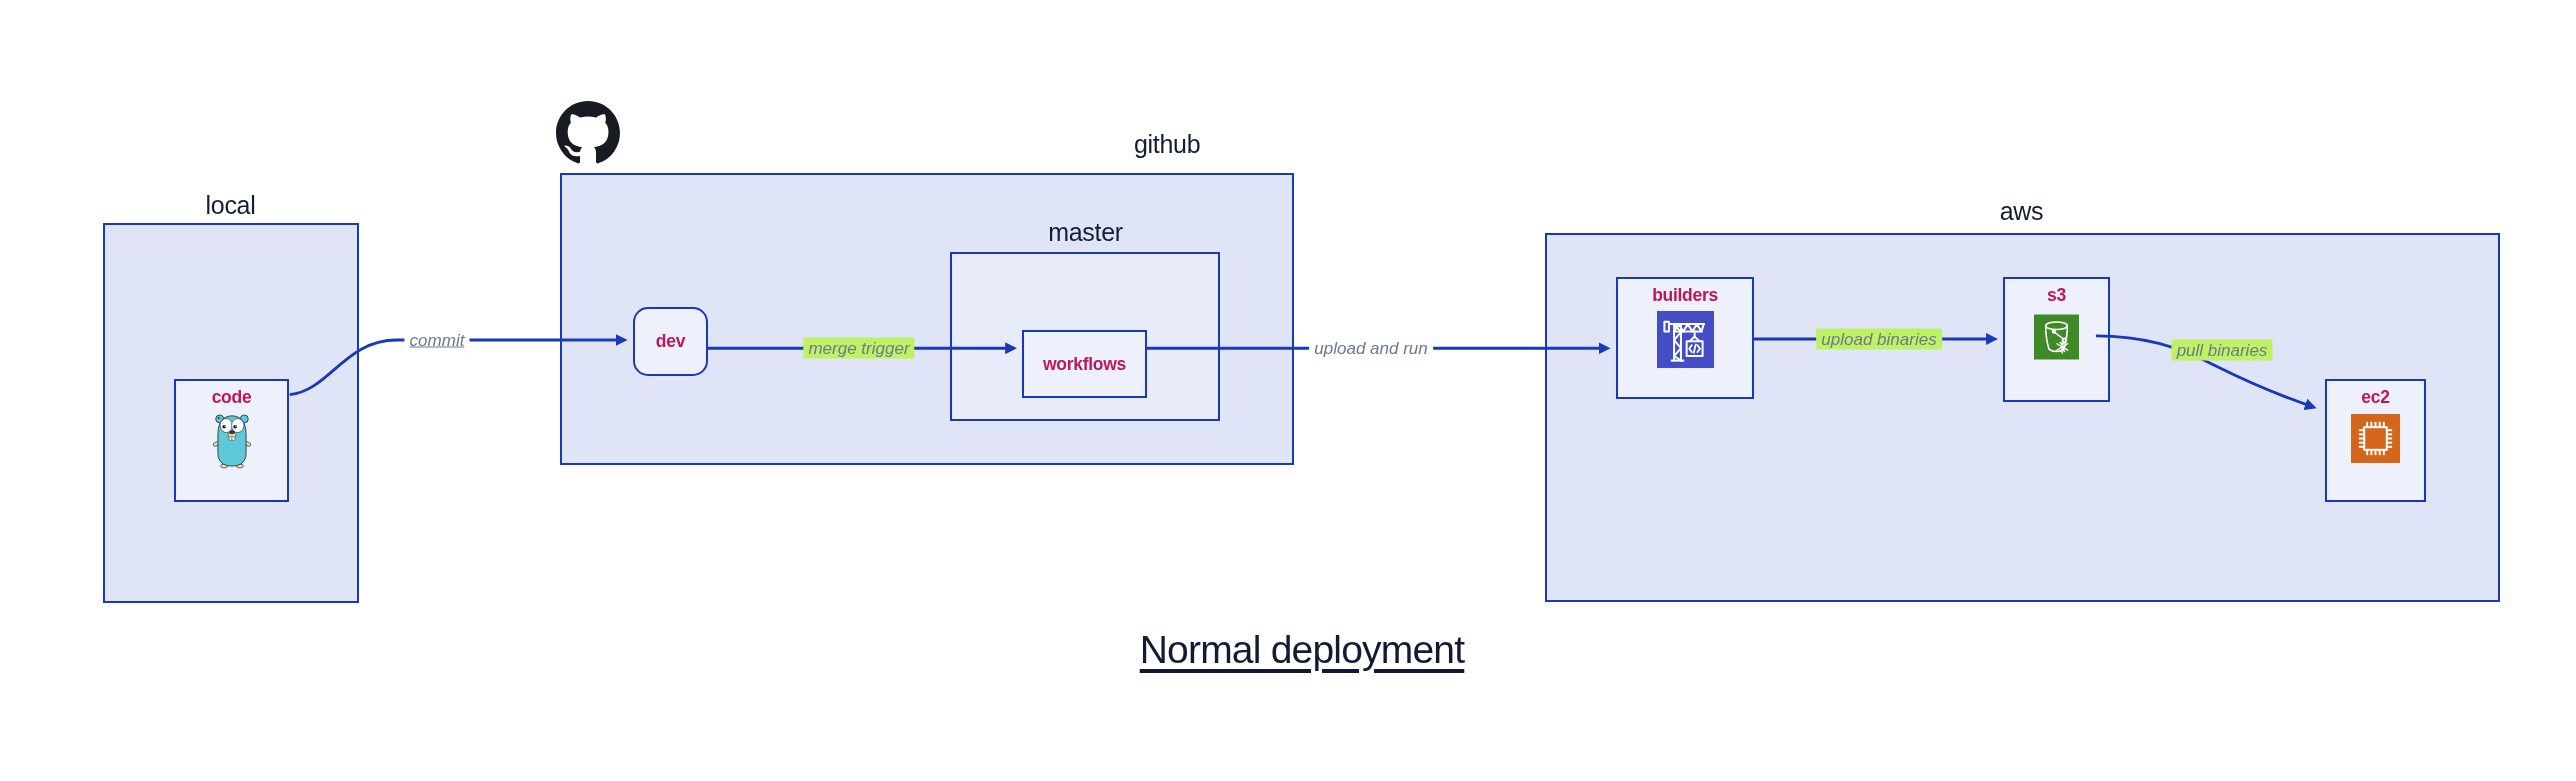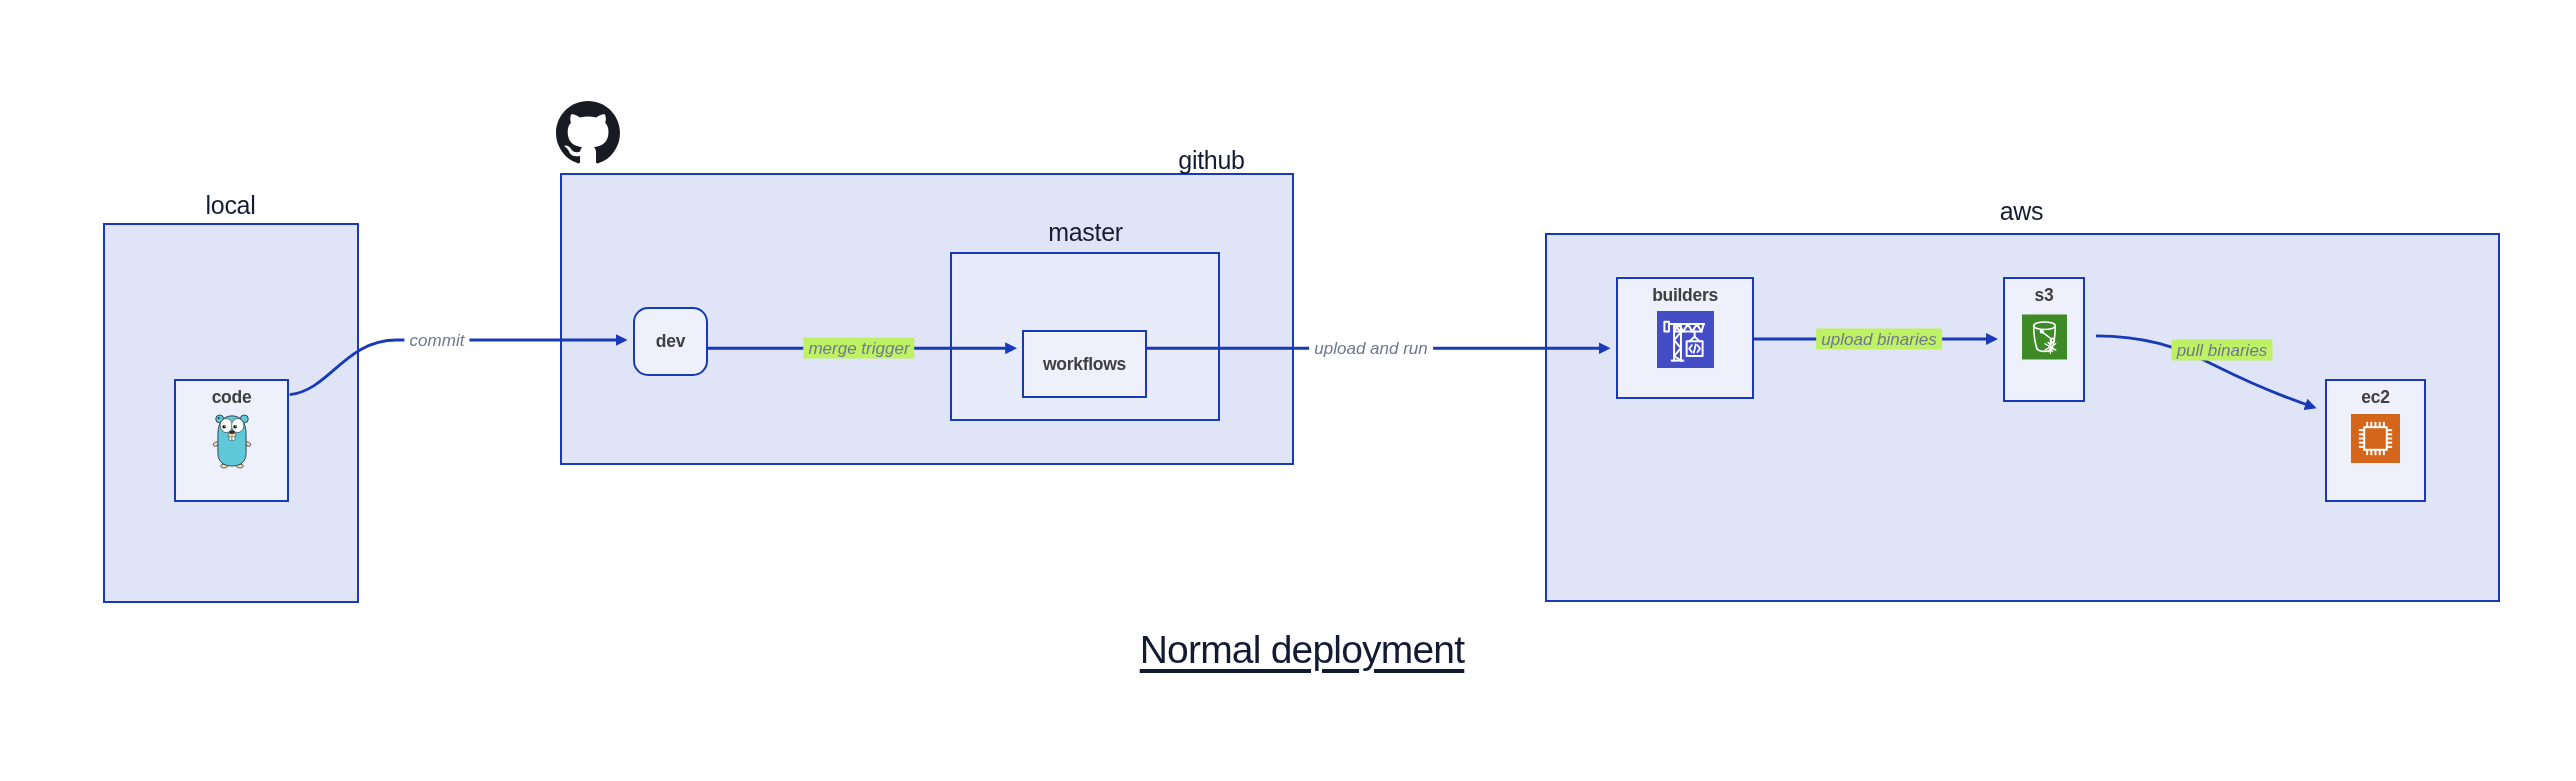--- a/index.html
+++ b/index.html
@@ -12,21 +12,21 @@
     border:2.6px solid #1839b8;background:#dfe5f7;z-index:1;
   }
   .group.master{background:#e8ecfa;}
   .node{
     position:absolute;box-sizing:border-box;
     border:2.6px solid #1839b8;background:#eef1fb;z-index:1;
     display:flex;flex-direction:column;align-items:center;
   }
   .node.center{justify-content:center;}
   .node-label{
-    font-weight:bold;font-size:17.5px;color:#404040;letter-spacing:-0.3px;
+    font-weight:bold;font-size:17.5px;color:#be185d;letter-spacing:-0.3px;
   }
   .node .node-label.toplbl{margin-top:6.2px;}
   .group-label{
     position:absolute;font-size:25px;font-weight:500;color:#151d35;
     letter-spacing:-0.3px;z-index:3;white-space:nowrap;
   }
   .edge-label{
     position:absolute;z-index:3;transform:translate(-50%,-50%);
     font-style:italic;font-size:17px;color:#6e7890;
     padding:0.5px 5.2px;white-space:nowrap;
@@ -47,21 +47,21 @@
 <body>
 
 <div id="canvas">
 
   <div class="group" style="left:103px;top:223px;width:256px;height:380px;"></div>
   <div class="group" style="left:560px;top:173px;width:734px;height:292px;"></div>
   <div class="group master" style="left:950px;top:252px;width:270px;height:169px;"></div>
   <div class="group" style="left:1545px;top:233px;width:955px;height:369px;"></div>
 
   <div class="group-label" style="left:179px;top:191px;width:103px;text-align:center;">local</div>
-  <div class="group-label" style="left:1134px;top:130px;width:155px;text-align:center;margin-top:16px;">github</div>
+  <div class="group-label" style="left:1134px;top:130px;width:155px;text-align:left;">github</div>
   <div class="group-label" style="left:1008px;top:218px;width:155px;text-align:center;">master</div>
   <div class="group-label" style="left:1944px;top:197px;width:155px;text-align:center;">aws</div>
 
   <span id="github-logo">
     <svg width="64" height="64" viewBox="0 0 16 16" aria-hidden="true">
       <path fill="#181b21" d="M8 0c4.42 0 8 3.58 8 8a8.013 8.013 0 0 1-5.45 7.59c-.4.08-.55-.17-.55-.38 0-.27.01-1.13.01-2.2 0-.75-.25-1.23-.54-1.48 1.78-.2 3.65-.88 3.65-3.95 0-.88-.31-1.59-.82-2.15.08-.2.36-1.02-.08-2.12 0 0-.67-.22-2.2.82-.64-.18-1.32-.27-2-.27-.68 0-1.36.09-2 .27-1.53-1.03-2.2-.82-2.2-.82-.44 1.1-.16 1.92-.08 2.12-.51.56-.82 1.28-.82 2.15 0 3.06 1.86 3.75 3.64 3.95-.23.2-.44.55-.51 1.07-.46.21-1.61.55-2.33-.66-.15-.24-.6-.83-1.23-.82-.67.01-.27.38.01.53.34.19.73.9.82 1.13.16.45.68 1.31 2.69.94 0 .67.01 1.3.01 1.49 0 .21-.15.45-.55.38A7.995 7.995 0 0 1 0 8c0-4.42 3.58-8 8-8Z"></path>
     </svg>
   </span>
 
   <div class="node" style="left:174px;top:379px;width:115px;height:123px;">
@@ -116,21 +116,21 @@
           <path d="M57,53 L66,45 L75,53"></path>
           <rect x="52" y="53" width="28" height="26"></rect>
           <path d="M61,60 L56.5,66 L61,72" stroke-width="3"></path>
           <path d="M71,60 L75.5,66 L71,72" stroke-width="3"></path>
           <line x1="64.5" y1="73" x2="68" y2="59" stroke-width="3"></line>
         </g>
       </svg>
     </span>
   </div>
 
-  <div class="node" style="left:2003px;top:277px;width:82px;height:125px;">
+  <div class="node" style="left:2003px;top:277px;width:107px;height:125px;">
     <span class="node-label toplbl">s3</span>
     <span class="icon-wrap" style="margin-top:7.2px;">
       <svg width="45" height="48" viewBox="0 0 100 100">
         <rect x="0" y="0" width="100" height="100" fill="#3e8a26"></rect>
         <g stroke="#ffffff" stroke-width="3.5" fill="none" stroke-linecap="round">
           <ellipse cx="50" cy="25" rx="24" ry="8.5"></ellipse>
           <path d="M26,25 C26,42 30,66 33,76"></path>
           <path d="M74,25 C74,42 70,66 67,76"></path>
           <path d="M33,76 C39,84 61,84 67,76"></path>
           <circle cx="44" cy="38" r="3" fill="#ffffff"></circle>
@@ -188,21 +188,21 @@
     </defs>
     <g stroke="#1839b8" stroke-width="5.5" fill="none">
       <path d="M562,766 C640,758 668,660 770,660 L1211,660" marker-end="url(#ah)"></path>
       <path d="M1374,676 L1967,676" marker-end="url(#ah)"></path>
       <path d="M2226,676 L3119,676" marker-end="url(#ah)"></path>
       <path d="M3404,658 L3871,658" marker-end="url(#ah)"></path>
       <path d="M4068,652 C4160,652 4225,672 4300,710 C4370,745 4425,768 4490,790" marker-end="url(#ah)"></path>
     </g>
   </svg>
 
-  <span class="edge-label on-white" style="left:437px;top:340px;">commit</span>
+  <span class="edge-label on-white" style="left:437px;top:340px;text-decoration:underline;">commit</span>
   <span class="edge-label on-fill" style="left:859px;top:348px;">merge trigger</span>
   <span class="edge-label on-white" style="left:1371px;top:348px;">upload and run</span>
   <span class="edge-label on-fill" style="left:1879px;top:339px;">upload binaries</span>
   <span class="edge-label on-fill" style="left:2222px;top:350px;">pull binaries</span>
 
   <div id="diagram-title">Normal deployment</div>
 
 </div>
 
 

